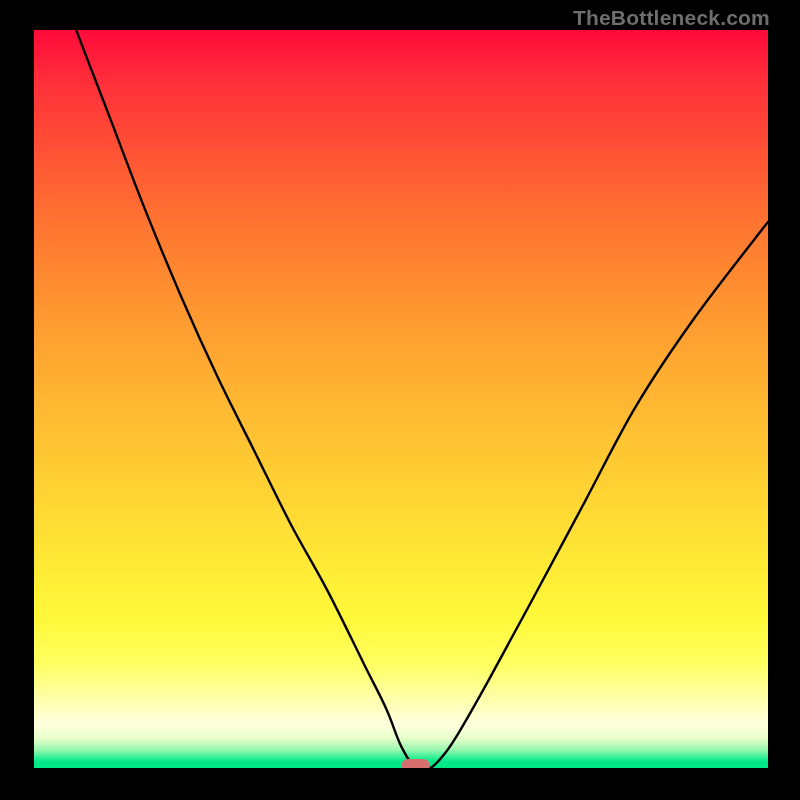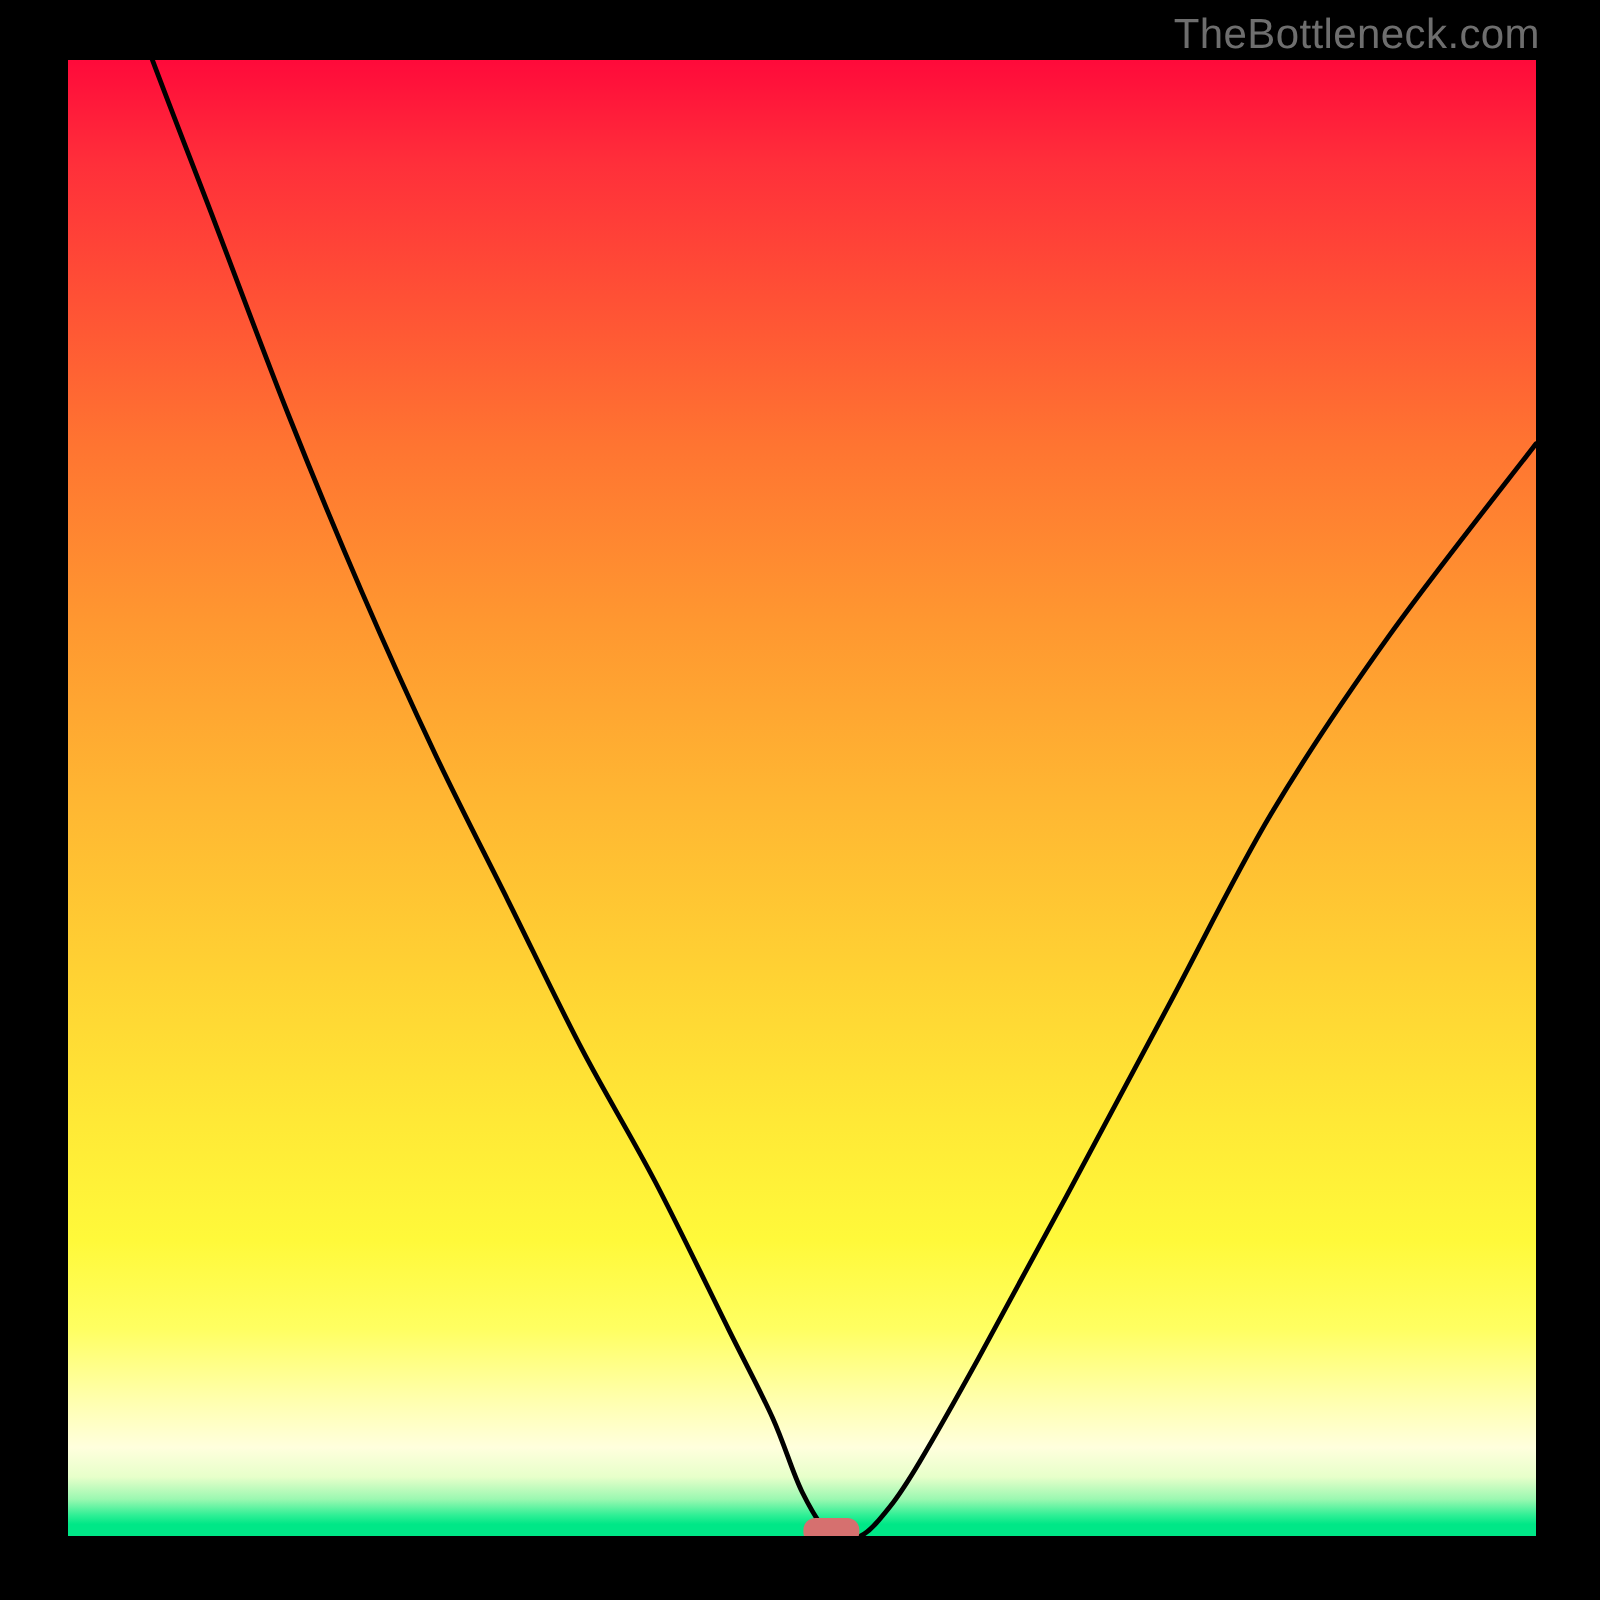--- a/index.html
+++ b/index.html
@@ -51,21 +51,21 @@
     position: absolute;
     inset: 0;
   }
   .watermark {
     position: absolute;
     top: 6px;
     right: 30px;
     font-family: Arial, Helvetica, sans-serif;
     font-size: 21px;
     color: #6e6e6e;
-    font-weight: 400;
+    font-weight: 700;
     letter-spacing: 0.2px;
   }
 </style>
 </head>
 <body>
 
 <div class="frame">
   <div class="watermark">TheBottleneck.com</div>
   <div class="plot-area">
     <div class="gradient-bg"></div>

